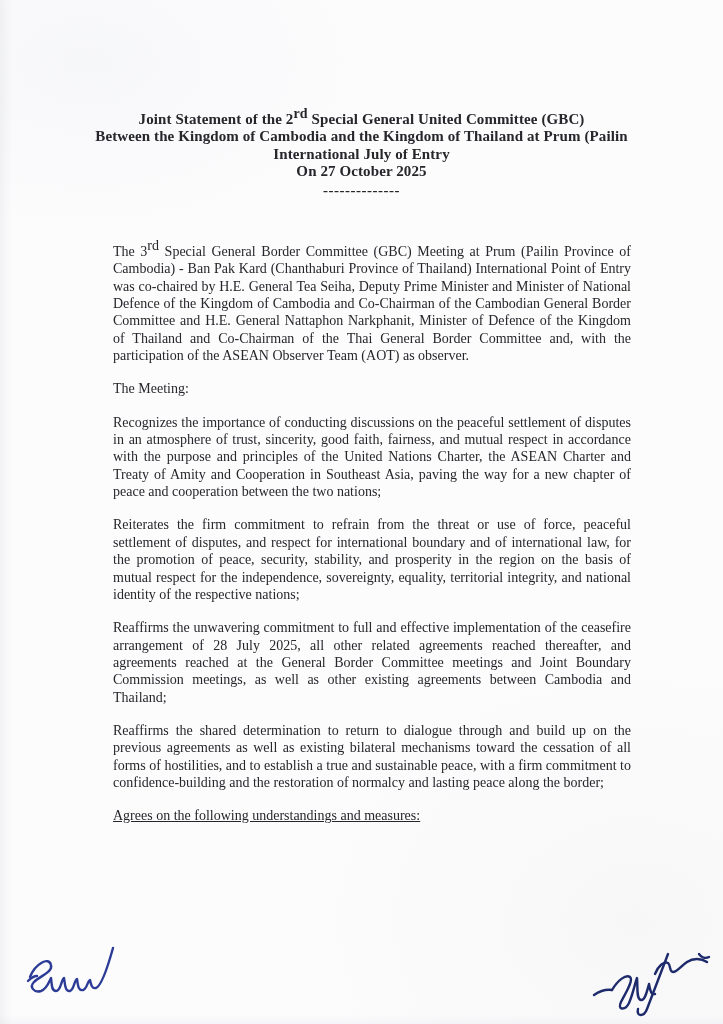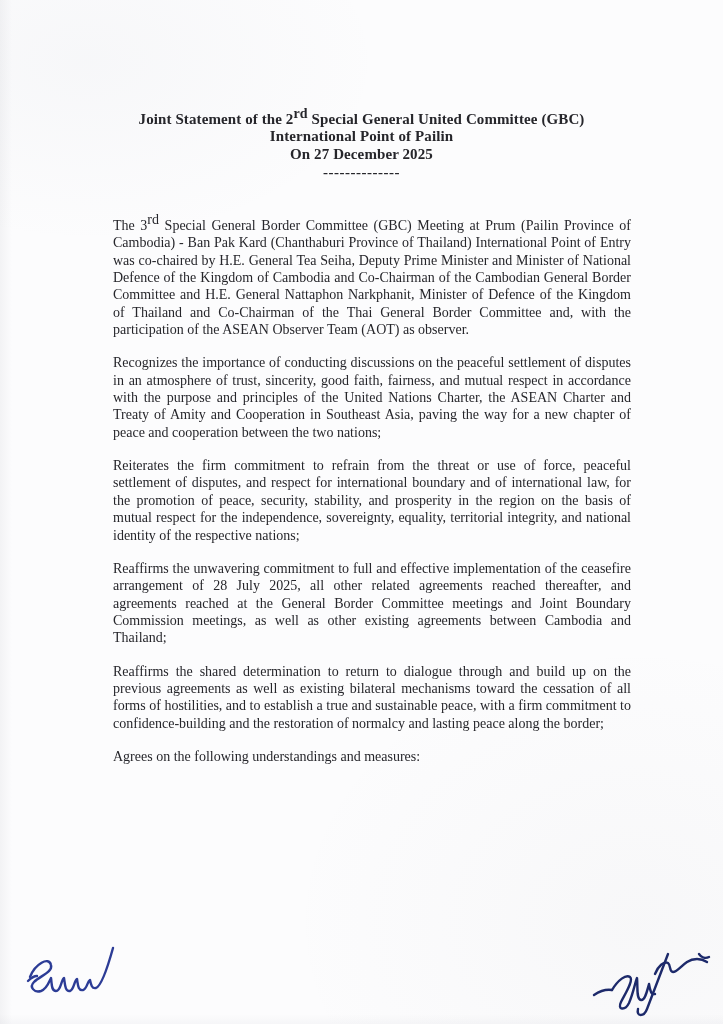--- a/index.html
+++ b/index.html
@@ -37,56 +37,58 @@
   .title-sep {
     font-weight: bold;
     font-size: 15px;
     line-height: 15px;
     margin-top: 2px;
     letter-spacing: 0.5px;
   }
   .body-block {
     position: absolute;
     left: 113px;
-    top: 217px;
+    top: 243px;
     width: 518px;
     font-size: 14px;
     line-height: 17.35px;
   }
   .body-block p {
     margin: 0 0 16px 0;
     text-align: justify;
   }
-  .body-block p:last-child { margin-bottom: 12px; }
+  .body-block p:last-child { margin-bottom: 12px; text-decoration: underline; }
   sup {
     font-size: 14px;
     line-height: 0;
     vertical-align: super;
   }
   .sig {
     position: absolute;
   }
   .sig svg { display: block; }
   .sig-left  { left: 20px;  top: 941px; }
   .sig-right { left: 588px; top: 949px; }
 </style>
 </head>
 <body>
 
 <div class="paper">
 
   <div class="title-block">
     <div><span>Joint Statement of the 2</span><sup>rd</sup><span> Special General United Committee (GBC)</span></div>
-    <div>International Point of Pailin</div>
-    <div>On 27 December 2025</div>
+    <div>Between the Kingdom of Cambodia and the Kingdom of Thailand at Prum (Pailin</div>
+    <div>International July of Entry</div>
+    <div>On 27 October 2025</div>
     <div class="title-sep">--------------</div>
   </div>
 
   <div class="body-block">
     <p><span>The 3</span><sup>rd</sup><span> Special General Border Committee (GBC) Meeting at Prum (Pailin Province of Cambodia) - Ban Pak Kard (Chanthaburi Province of Thailand) International Point of Entry was co-chaired by H.E. General Tea Seiha, Deputy Prime Minister and Minister of National Defence of the Kingdom of Cambodia and Co-Chairman of the Cambodian General Border Committee and H.E. General Nattaphon Narkphanit, Minister of Defence of the Kingdom of Thailand and Co-Chairman of the Thai General Border Committee and, with the participation of the ASEAN Observer Team (AOT) as observer.</span></p>
+    <p>The Meeting:</p>
     <p>Recognizes the importance of conducting discussions on the peaceful settlement of disputes in an atmosphere of trust, sincerity, good faith, fairness, and mutual respect in accordance with the purpose and principles of the United Nations Charter, the ASEAN Charter and Treaty of Amity and Cooperation in Southeast Asia, paving the way for a new chapter of peace and cooperation between the two nations;</p>
     <p>Reiterates the firm commitment to refrain from the threat or use of force, peaceful settlement of disputes, and respect for international boundary and of international law, for the promotion of peace, security, stability, and prosperity in the region on the basis of mutual respect for the independence, sovereignty, equality, territorial integrity, and national identity of the respective nations;</p>
     <p>Reaffirms the unwavering commitment to full and effective implementation of the ceasefire arrangement of 28 July 2025, all other related agreements reached thereafter, and agreements reached at the General Border Committee meetings and Joint Boundary Commission meetings, as well as other existing agreements between Cambodia and Thailand;</p>
     <p>Reaffirms the shared determination to return to dialogue through and build up on the previous agreements as well as existing bilateral mechanisms toward the cessation of all forms of hostilities, and to establish a true and sustainable peace, with a firm commitment to confidence-building and the restoration of normalcy and lasting peace along the border;</p>
     <p>Agrees on the following understandings and measures:</p>
   </div>
 
   <div class="sig sig-left">
     <svg width="100" height="66" viewBox="0 0 100 66">
       <g fill="none" stroke-width="2.4" stroke-linecap="round" stroke-linejoin="round" stroke="#2c3c96">

